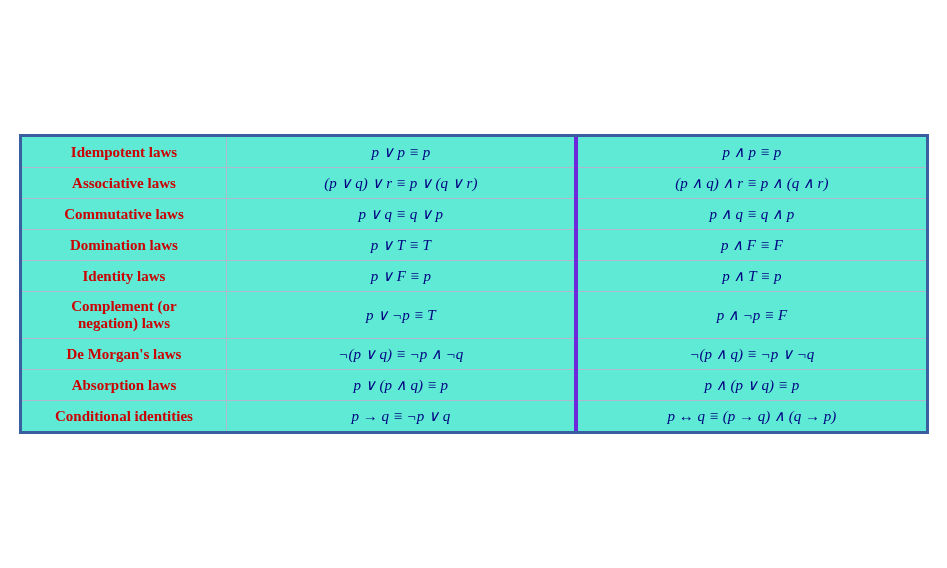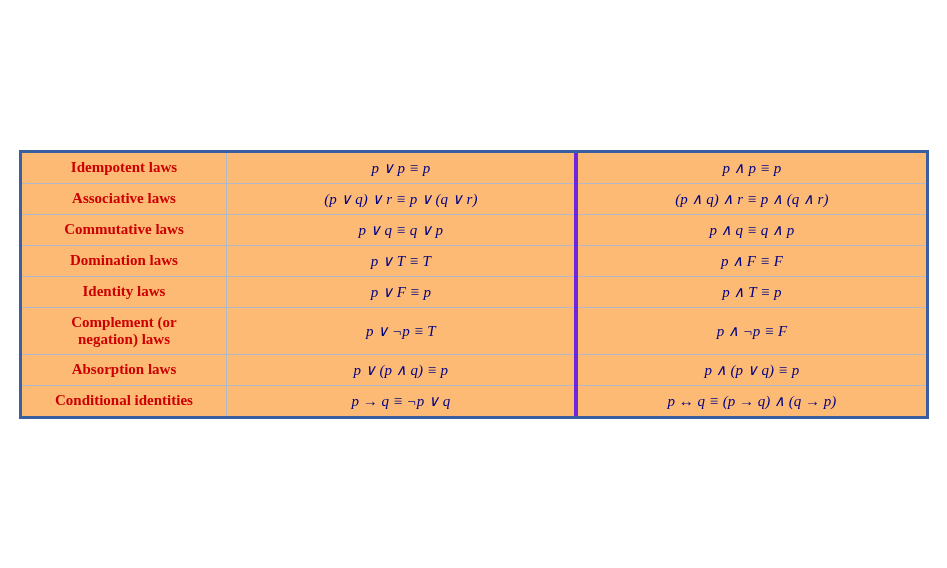--- a/index.html
+++ b/index.html
@@ -9,21 +9,21 @@
       display: flex;
       align-items: center;
       justify-content: center;
       min-height: 568px;
       width: 947px;
       font-family: Georgia, 'Times New Roman', serif;
     }
 
     .table-container {
       border: 3px solid #3a5fa0;
-      background: #fdba74;
+      background: #5eead4;
       width: 910px;
       padding: 0;
     }
 
     table {
       width: 100%;
       border-collapse: collapse;
     }
 
     tr {
@@ -94,20 +94,25 @@
           <td class="law-name">Identity laws</td>
           <td class="formula">p ∨ F ≡ p</td>
           <td class="formula">p ∧ T ≡ p</td>
         </tr>
         <tr>
           <td class="law-name">Complement (or<br>negation) laws</td>
           <td class="formula">p ∨ ¬p ≡ T</td>
           <td class="formula">p ∧ ¬p ≡ F</td>
         </tr>
         <tr>
+          <td class="law-name">De Morgan's laws</td>
+          <td class="formula">¬(p ∨ q) ≡ ¬p ∧ ¬q</td>
+          <td class="formula">¬(p ∧ q) ≡ ¬p ∨ ¬q</td>
+        </tr>
+        <tr>
           <td class="law-name">Absorption laws</td>
           <td class="formula">p ∨ (p ∧ q) ≡ p</td>
           <td class="formula">p ∧ (p ∨ q) ≡ p</td>
         </tr>
         <tr>
           <td class="law-name">Conditional identities</td>
           <td class="formula">p → q ≡ ¬p ∨ q</td>
           <td class="formula">p ↔ q ≡ (p → q) ∧ (q → p)</td>
         </tr>
       </tbody>

